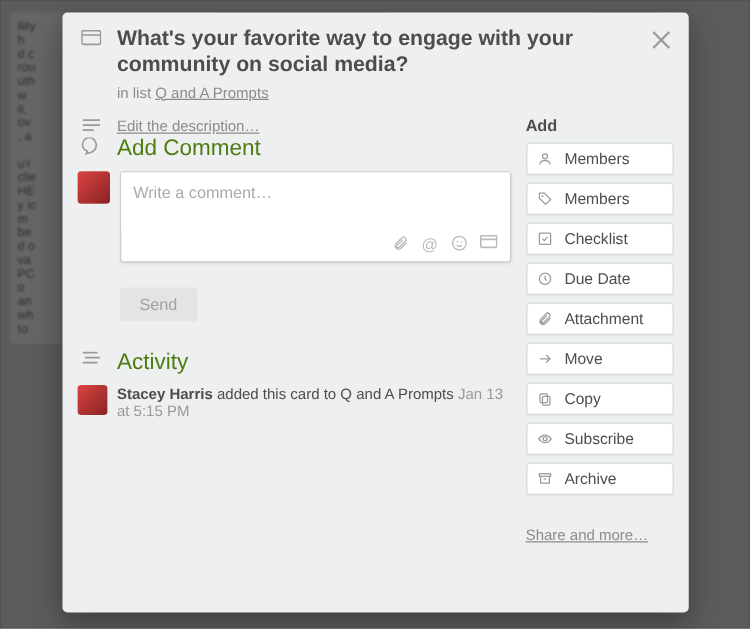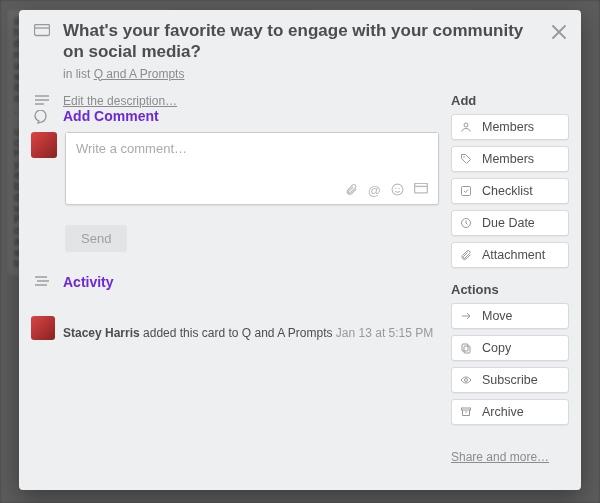--- a/index.html
+++ b/index.html
@@ -23,21 +23,21 @@
     float: left; width: 28%; background: rgba(230,230,230,.9); margin-right: 8px; border-radius: 3px;
     padding: 6px; font-size: 10px; color:#666;
   }
   .overlay {
     position: absolute; inset:0;
     background: rgba(0,0,0,0.55);
     display:flex; align-items:flex-start; justify-content:center;
   }
   .card-modal {
     background:#edeff0;
-    width: 562px;
+    width: 501px;
     min-height: 480px;
     border-radius: 4px;
     box-shadow: 0 8px 24px rgba(0,0,0,.35);
     margin-top: 10px;
     padding: 10px 12px 14px 12px;
     position: relative;
     display:flex; flex-direction:column;
   }
   .close-btn {
     position:absolute; top:8px; right:8px;
@@ -66,21 +66,21 @@
   .indent-row {
     display:flex; gap:10px; 
   }
   .indent-row .slot-icon {
     width:22px; flex:0 0 22px; display:flex; justify-content:center; padding-top:2px; color:#999;
   }
   .edit-desc {
     font-size:12px; color:#8c8c8c; text-decoration: underline; cursor:pointer; display:inline-block;
   }
   .section-title {
-    font-size:14px; font-weight:700; color:#6d28d9;
+    font-size:18px; font-weight:400; color:#4d7c0f;
   }
   .comment-block {
     display:flex; gap:8px; margin-left:0; margin-bottom:20px;
   }
   .avatar {
     width:26px; height:26px; border-radius:3px; background:#a33; flex:0 0 26px;
     background-image: linear-gradient(135deg,#d44,#822);
   }
   .comment-box {
     flex:1; background:#fff; border:1px solid #ccc; border-radius:3px;
@@ -112,21 +112,21 @@
     border:1px solid #d6dadc; border-radius:3px;
     padding:5px 8px; font-size:12.5px; font-weight:500;
     margin-bottom:6px; cursor:pointer;
     box-shadow: 0 1px 0 rgba(0,0,0,.04);
   }
   .side-btn .ic { width:14px; text-align:center; color:#999; font-size:12px; }
   .share-link {
     font-size:12px; color:#8c8c8c; text-decoration: underline; cursor:pointer; display:inline-block; margin-top:19px;
   }
   .activity-item {
-    display:flex; gap:8px; font-size:12px; color:#4d4d4d; align-items:flex-end;
+    display:flex; gap:8px; font-size:12px; color:#4d4d4d; align-items:center;
   }
   .activity-item .avatar { width:24px; height:24px; flex:0 0 24px; }
   .activity-text { padding-top:4px; }
   .activity-text .user { font-weight:600; }
   .activity-text .ts { color:#999; }
   svg { display:block; }
 </style>
 </head>
 <body>
 
@@ -211,21 +211,21 @@
                     <rect x="0.5" y="0.5" width="15" height="11" rx="1.5" fill="none" stroke="currentColor" stroke-width="1.6"></rect>
                     <line x1="0.5" y1="4" x2="15.5" y2="4" stroke="currentColor" stroke-width="1.6"></line>
                   </svg>
               </span>
             </div>
           </div>
         </div>
 
         <button class="send-btn">Send</button>
 
-        <div class="indent-row" style="margin-top:22px; margin-bottom:26px;text-align:right;">
+        <div class="indent-row" style="margin-top:22px; margin-bottom:4px;text-align:right;">
           <div class="slot-icon">
             <svg width="14" height="12" viewBox="0 0 14 12">
                 <line x1="0" y1="1" x2="12" y2="1" stroke="currentColor" stroke-width="1.4"></line>
                 <line x1="2" y1="5" x2="14" y2="5" stroke="currentColor" stroke-width="1.4"></line>
                 <line x1="0" y1="9" x2="12" y2="9" stroke="currentColor" stroke-width="1.4"></line>
               </svg>
           </div>
           <div class="section-title">Activity</div>
         </div>
 
@@ -281,21 +281,20 @@
         </div>
         <div class="side-btn">
           <span class="ic">
               <svg width="12" height="12" viewBox="0 0 24 24">
                 <path d="M21 11l-9 9a5 5 0 0 1-7-7l9-9a3.5 3.5 0 0 1 5 5l-9 9a2 2 0 0 1-3-3l8-8" fill="none" stroke="currentColor" stroke-width="2"></path>
               </svg>
             </span>
           <span>Attachment</span>
         </div>
 
-        <div class="side-heading" style="margin-top:14px">Actions</div>
 
         <div class="side-btn">
           <span class="ic">
               <svg width="12" height="12" viewBox="0 0 24 24">
                 <path d="M4 12h14M14 6l6 6-6 6" fill="none" stroke="currentColor" stroke-width="2"></path>
               </svg>
             </span>
           <span>Move</span>
         </div>
         <div class="side-btn">

